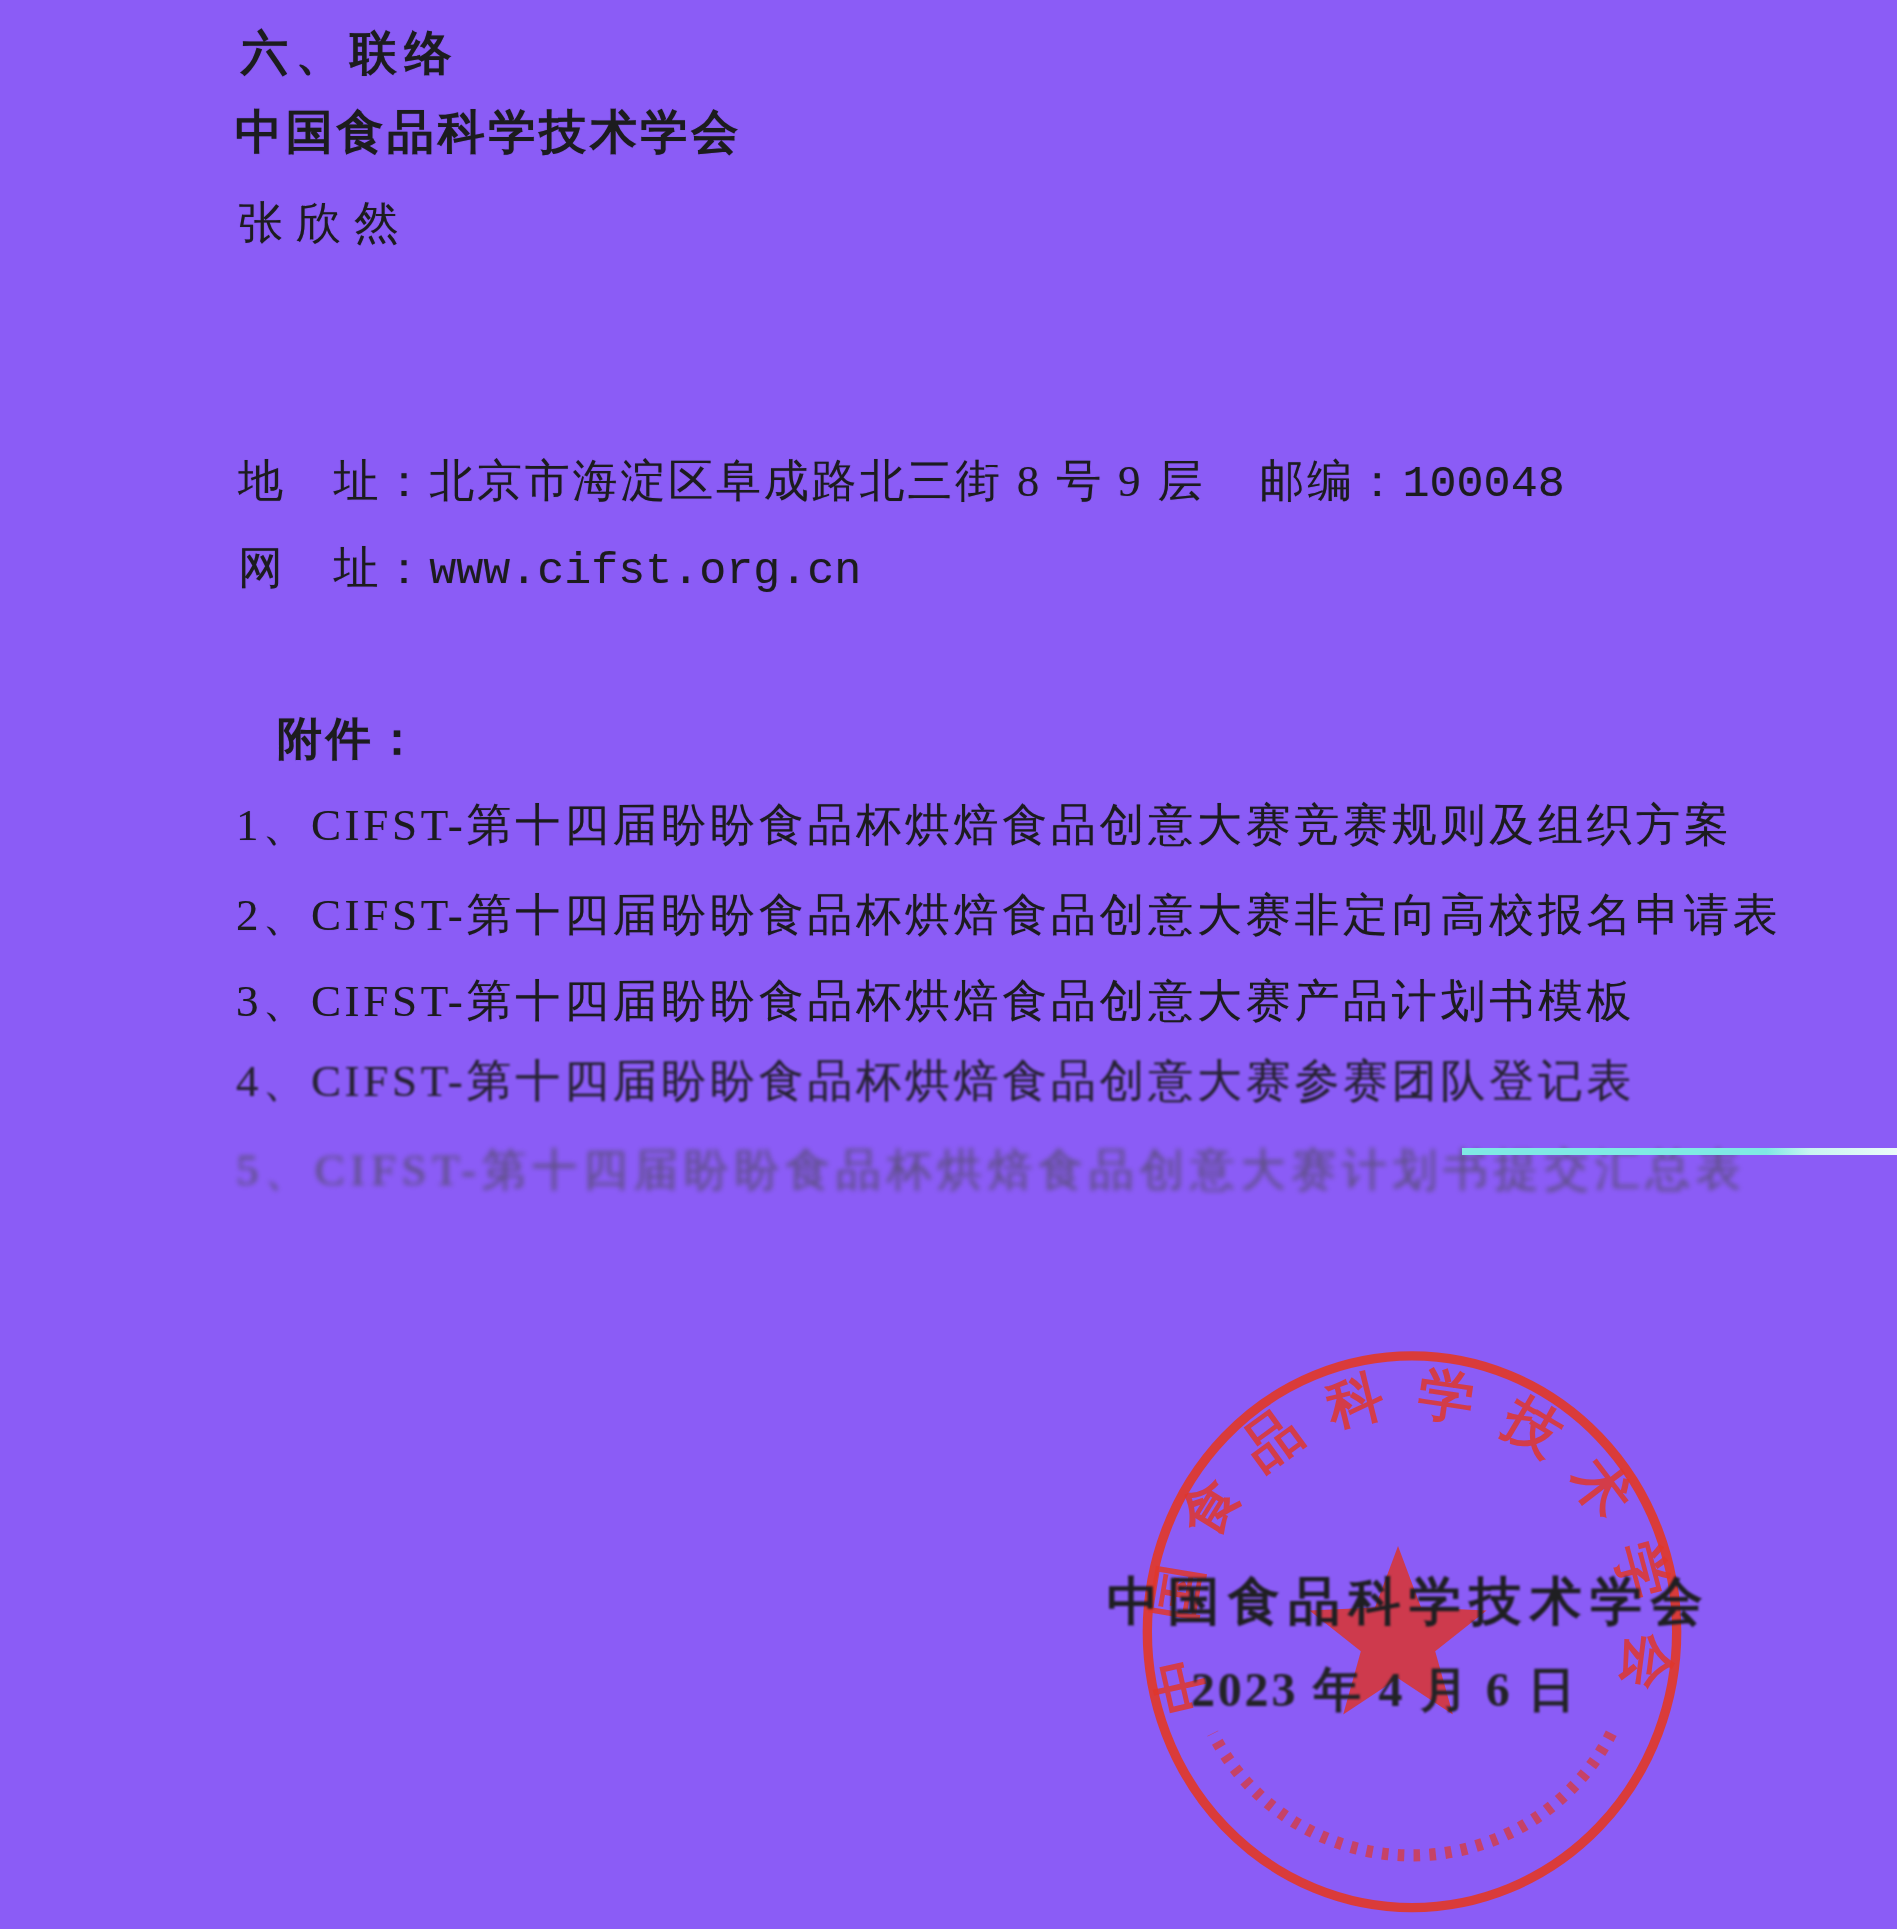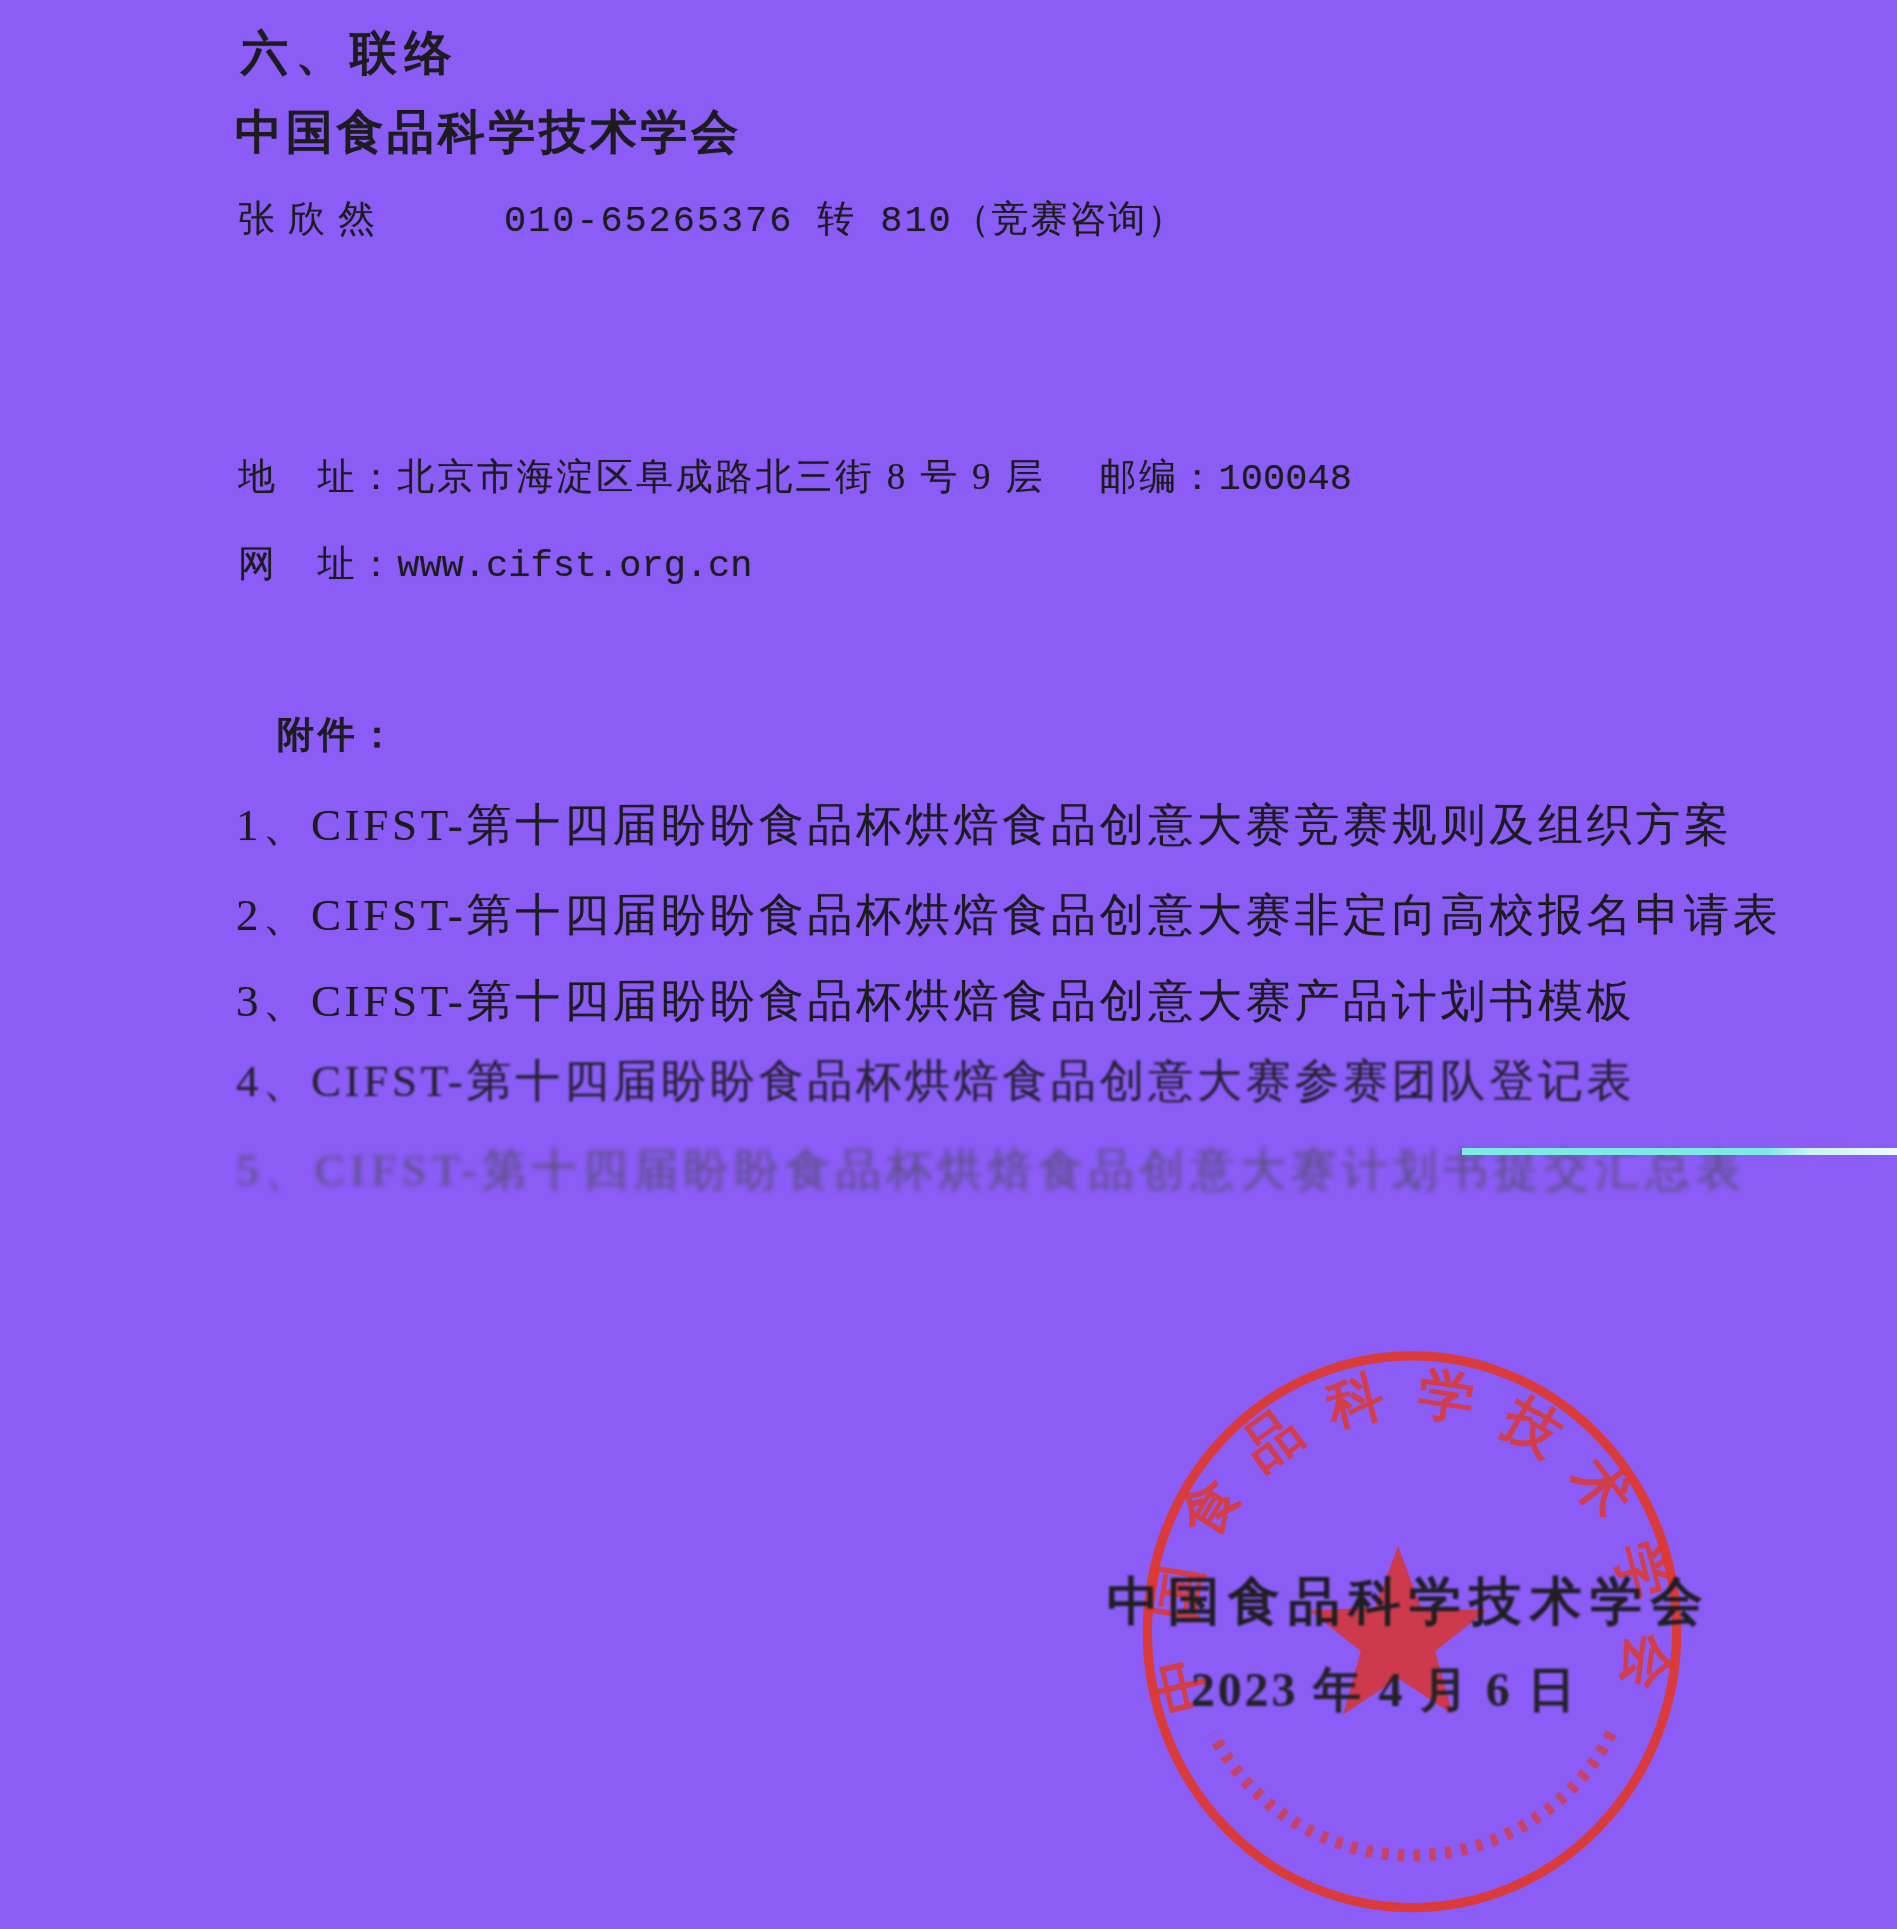--- a/index.html
+++ b/index.html
@@ -16,21 +16,21 @@
     position:absolute;
     white-space:nowrap;
     line-height:1.15;
     text-shadow:0 0 0.9px rgba(20,20,25,.38);
   }
   .bold{font-weight:bold;}
   .lat{font-family:"Liberation Mono","DejaVu Sans Mono","Liberation Serif",serif;}
   .cjkgap{letter-spacing:13px;}
   .h-sec{font-size:47px;letter-spacing:7.5px;}
   .h-org{font-size:47px;letter-spacing:3.7px;}
-  .row{font-size:37px;}
+  .row{font-size:45px;}
   .row .phone{position:absolute;left:266px;top:0;letter-spacing:1.9px;}
   .contact-row{width:1305px;}
   .att-item{font-size:45px;letter-spacing:3.7px;}
   .blur-soft{filter:blur(1.2px);opacity:.9;}
   .blur-hard{filter:blur(2.6px);opacity:.72;color:#4c4c55;}
   .cyan-line{
     position:absolute;left:1462px;top:1148px;width:435px;height:6.5px;
     background:linear-gradient(to right,#7fe9e4 0%,#7fe9e4 70%,#c8f4f1 80%,#ecfbfa 100%);
     z-index:6;
   }
@@ -51,23 +51,20 @@
 <body>
 
 <div class="page">
 
   <div class="line h-sec bold" style="left:241px;top:26px;">六、联络</div>
 
   <div class="line h-org bold" style="left:235px;top:105px;">中国食品科学技术学会</div>
 
   <div class="line row contact-row" style="left:238px;top:198px;">
     <span class="cjkgap">张欣然</span>
-    <span class="phone">
-      <span class="lat">010-65265376 转 810</span><span>（竞赛咨询）</span>
-    </span>
   </div>
 
 
 
   <div class="line row" style="left:238px;top:456px;">
     <span style="letter-spacing:2.8px;">地　址：</span><span style="letter-spacing:2.8px;text-align:center;">北京市海淀区阜成路北三街 8 号 9 层</span><span style="margin-left:54px;letter-spacing:2.8px;">邮编：</span><span class="lat">100048</span>
   </div>
 
   <div class="line row" style="left:238px;top:543px;text-align:center;">
     <span style="letter-spacing:2.8px;">网　址：</span><span class="lat">www.cifst.org.cn</span>

